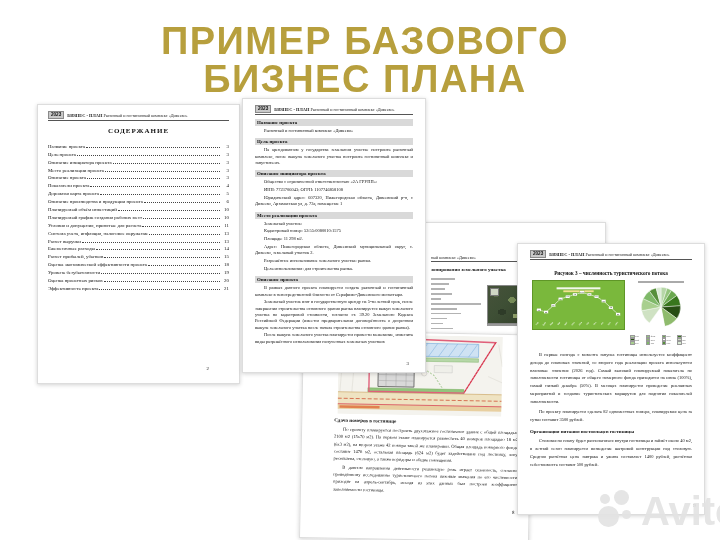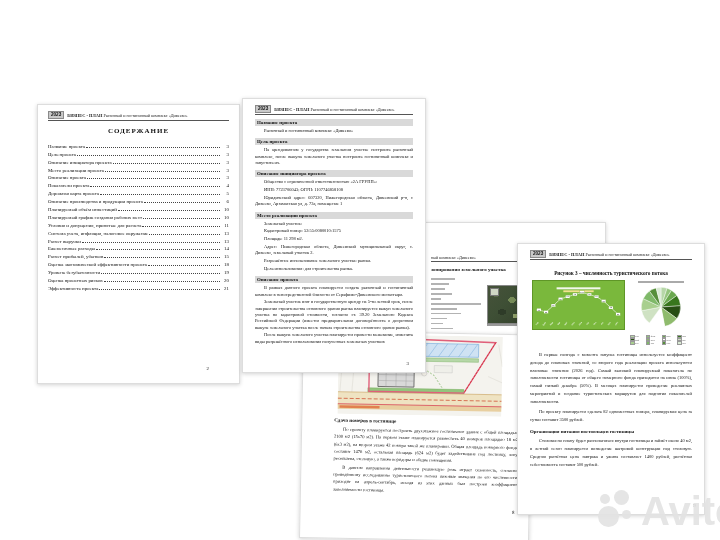--- a/index.html
+++ b/index.html
@@ -89,20 +89,24 @@
   .wm-d2{width:21px;height:21px;left:0;top:16px;}
   .wm-d3{width:15px;height:15px;left:16px;top:0px;}
   .wm-d4{width:9px;height:9px;left:24px;top:20px;}
   .wm-text{font-family:"Liberation Sans",sans-serif;font-weight:bold;font-size:40px;color:#e3e3e3;line-height:40px;}
 </style>
 </head>
 <body>
 
 <div class="canvas">
 
+  <div class="ad-title">
+    <div>ПРИМЕР  БАЗОВОГО</div>
+    <div>БИЗНЕС ПЛАНА</div>
+  </div>
 
   <section class="page page-a">
     <header class="doc-header">
       <span class="badge">2023</span>
       <span class="doc-h-title"><b>БИЗНЕС - ПЛАН</b> <span>Рыночный и гостиничный комплекс «Дивеево»</span></span>
     </header>
     <h3 class="toc-title">СОДЕРЖАНИЕ</h3>
     <div id="toc-list">
         <div class="toc-row">
           <span class="toc-label">Название проекта</span>

